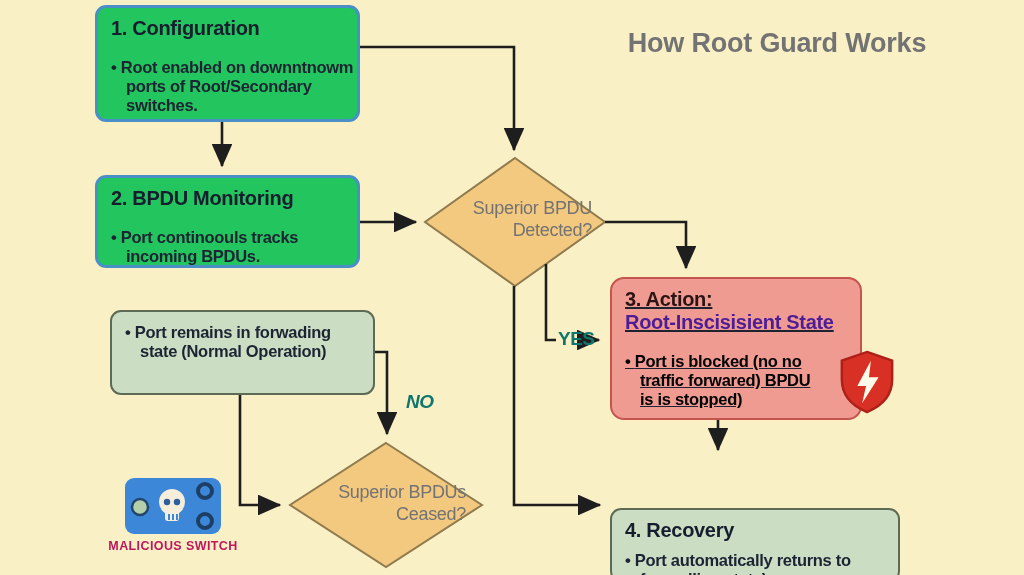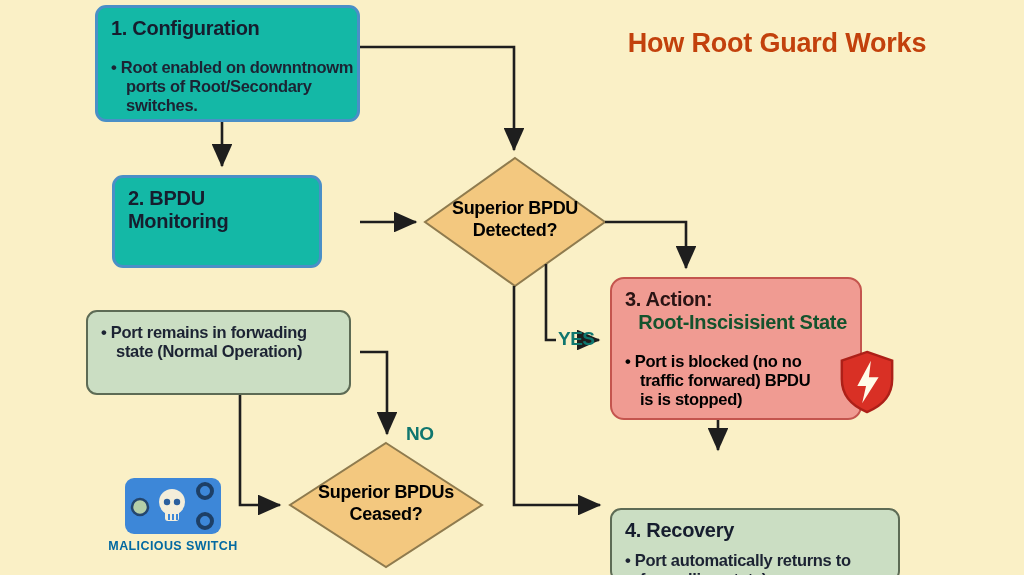--- a/index.html
+++ b/index.html
@@ -7,36 +7,36 @@
   .canvas{position:relative;width:1024px;height:575px;background:#FAF0C6;overflow:hidden;
           font-family:"Liberation Sans",sans-serif;color:#1c2333;}
   svg.overlay{position:absolute;left:0;top:0;width:1024px;height:575px;pointer-events:none;}
 
   .node{position:absolute;box-sizing:border-box;border-radius:11px;padding:9px 13px;}
   .node .title{font-weight:700;font-size:20px;letter-spacing:-0.3px;line-height:1.15;color:#161d2e;}
   .bullet{font-weight:700;font-size:16.5px;letter-spacing:-0.3px;line-height:1.15;color:#1c2333;
           padding-left:15px;text-indent:-15px;margin-top:18px;}
   .bullet::before{content:"•  ";}
 
-  .blue  {background:#14b8a6;border:3px solid #4A8FC7;}
+  .blue  {background:#22c55e;border:3px solid #4A8FC7;}
   .green {background:#CBDEC3;border:2px solid #5d6b55;}
   .red   {background:#F09B92;border:2px solid #C4554E;border-radius:14px;}
 
-  .diamond-text{position:absolute;text-align:center;font-weight:700;font-size:18px;
-                letter-spacing:-0.3px;line-height:1.2;color:#000000;}
+  .diamond-text{position:absolute;text-align:right;font-weight:400;font-size:18px;
+                letter-spacing:-0.3px;line-height:1.2;color:#737373;}
 
   .page-title{position:absolute;left:612px;top:28px;width:330px;text-align:center;
-              font-size:27px;font-weight:800;letter-spacing:-0.2px;color:#c2410c;}
+              font-size:27px;font-weight:800;letter-spacing:-0.2px;color:#737373;}
 
   .edge-label{position:absolute;font-weight:700;font-size:19px;color:#0f766e;letter-spacing:-0.5px;}
 
   .switch-body{position:absolute;left:125px;top:478px;width:96px;height:56px;background:#3D87D8;
                border-radius:9px;}
   .switch-label{position:absolute;left:100px;top:539px;width:146px;text-align:center;
-                font-size:12.5px;font-weight:700;letter-spacing:0.4px;color:#0369a1;}
+                font-size:12.5px;font-weight:700;letter-spacing:0.4px;color:#be185d;}
   .shield-wrap{position:absolute;left:224px;top:70px;width:62px;height:66px;}
 </style>
 </head>
 <body>
 
 <div class="canvas">
 
   <svg class="overlay" viewBox="0 0 1024 575">
     <defs>
       <marker id="arw" markerWidth="10" markerHeight="8" refX="8.5" refY="4" orient="auto">
@@ -61,50 +61,51 @@
     </g>
   </svg>
 
   <div class="page-title">How Root Guard Works</div>
 
   <div class="node blue" style="left:95px;top:5px;width:265px;height:117px;">
     <div class="title">1. Configuration</div>
     <div class="bullet" style="width:228px;">Root enabled on downntnowm ports of Root/Secondary switches.</div>
   </div>
 
-  <div class="node blue" style="left:112px;top:175px;width:210px;height:93px;">
+  <div class="node blue" style="left:95px;top:175px;width:265px;height:93px;">
     <div class="title">2. BPDU Monitoring</div>
+    <div class="bullet" style="width:220px;">Port continoouls tracks incoming BPDUs.</div>
   </div>
 
-  <div class="node green" style="left:86px;top:310px;width:265px;height:85px;padding-top:11px;">
+  <div class="node green" style="left:110px;top:310px;width:265px;height:85px;padding-top:11px;">
     <div class="bullet" style="width:196px;margin-top:0;">Port remains in forwading state (Normal Operation)</div>
   </div>
 
-  <div class="node red" style="left:610px;top:277px;width:252px;height:143px;">
+  <div class="node red" style="left:610px;top:277px;width:252px;height:143px;text-decoration:underline;">
     <div class="title" style="color:#2a1414;">3. Action:</div>
-    <div class="title" style="color:#14532d;text-align:right;">Root-Inscisisient State</div>
+    <div class="title" style="color:#4c1d95;">Root-Inscisisient State</div>
     <div class="bullet" style="width:182px;color:#000000;">Port is blocked (no no traffic forwared) BPDU is is stopped)</div>
     <div class="shield-wrap">
       <svg viewBox="0 0 64 68" width="62" height="66">
         <path d="M32 3 L58 12 V31 C58 48 47 59 32 65 C17 59 6 48 6 31 V12 Z" fill="#D93025" stroke="#AD2018" stroke-width="2.5"></path>
         <polygon points="36,12 22,38 31,38 27,56 44,29 34,29" fill="#FFFBE8"></polygon>
       </svg>
     </div>
   </div>
 
   <div class="node green" style="left:610px;top:480px;width:290px;height:74px;margin-top:28px;">
     <div class="title">4. Recovery</div>
     <div class="bullet" style="width:252px;margin-top:9px;">Port automatically returns to forwadling state)</div>
   </div>
 
   <div class="diamond-text" style="left:438px;top:198px;width:154px;">Superior BPDU Detected?</div>
   <div class="diamond-text" style="left:306px;top:482px;width:160px;">Superior BPDUs Ceased?</div>
 
   <div class="edge-label" style="left:558px;top:328px;">YES</div>
-  <div class="edge-label" style="left:406px;top:423px;">NO</div>
+  <div class="edge-label" style="left:406px;top:391px;font-style:italic;">NO</div>
 
   <div class="switch-body">
     <svg viewBox="0 0 96 56" width="96" height="56">
       <circle cx="15" cy="29" r="8" fill="#B5CFA8" stroke="#24466e" stroke-width="2.5"></circle>
       <circle cx="80" cy="13" r="7" fill="#3D87D8" stroke="#1D3F66" stroke-width="4"></circle>
       <circle cx="80" cy="43" r="7" fill="#3D87D8" stroke="#1D3F66" stroke-width="4"></circle>
       <g>
         <circle cx="47" cy="24" r="13" fill="#F4EEDA"></circle>
         <rect x="40" y="31" width="14" height="12" rx="3" fill="#F4EEDA"></rect>
         <circle cx="42" cy="24" r="3.2" fill="#2b5f9e"></circle>

